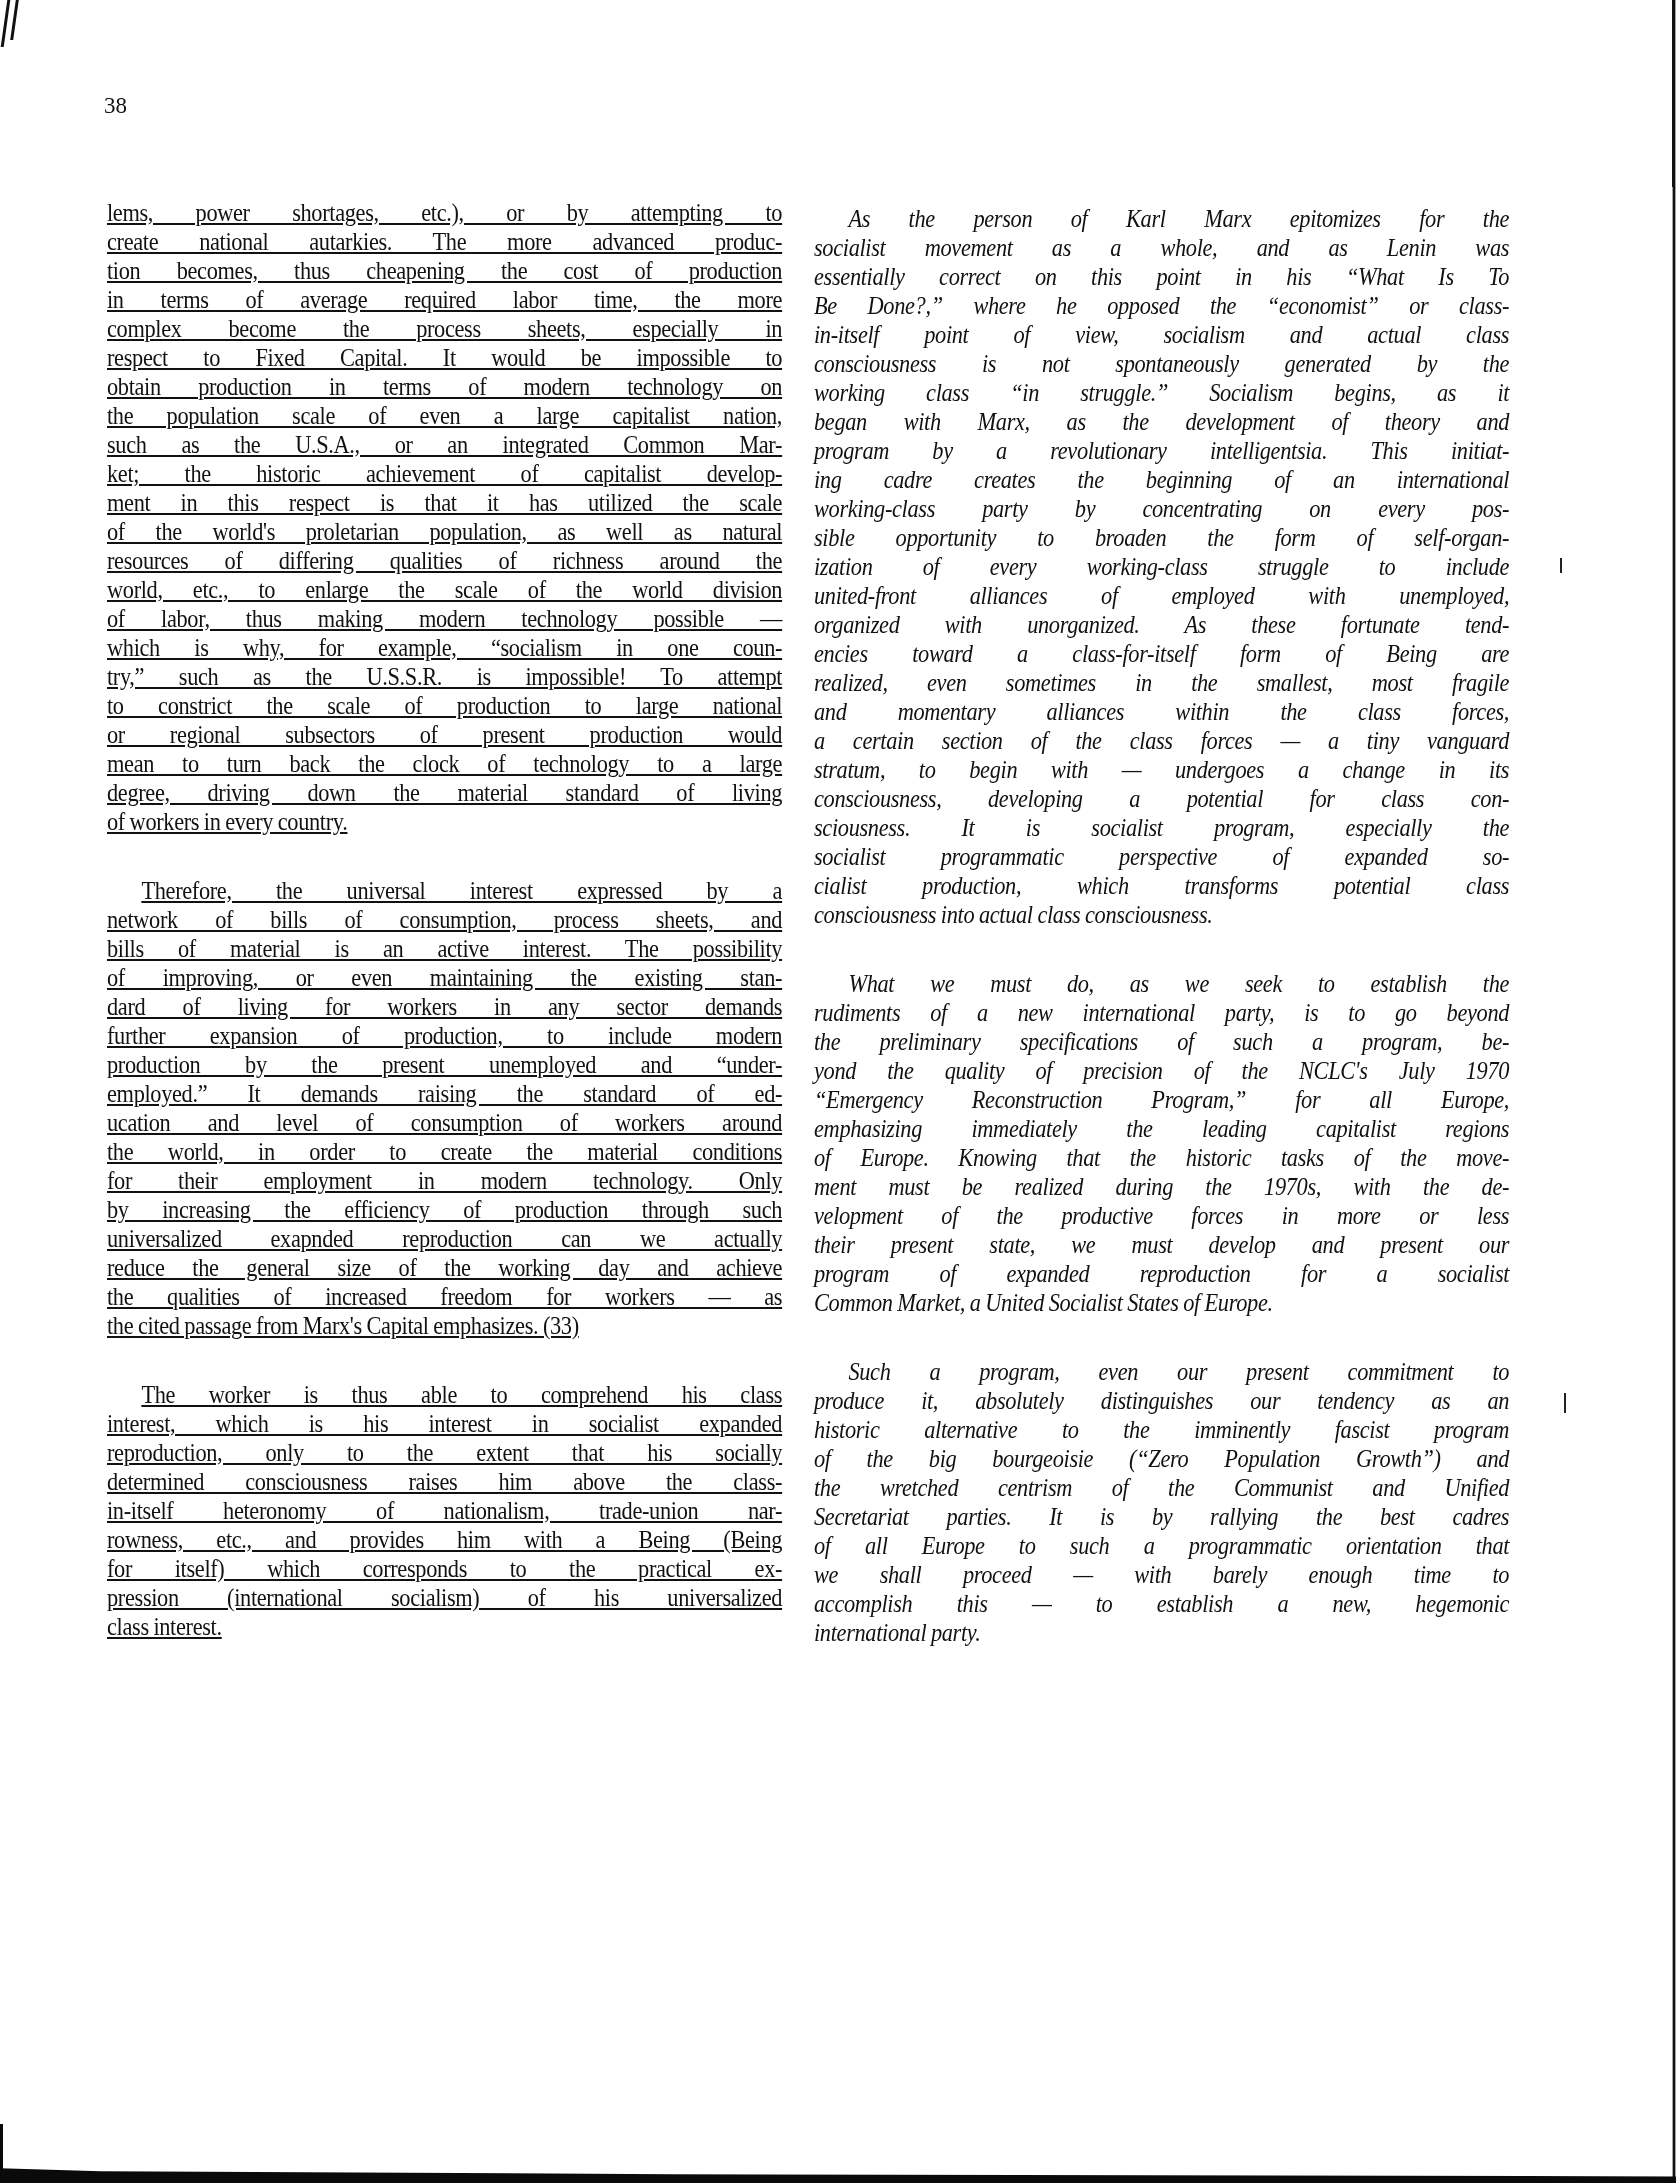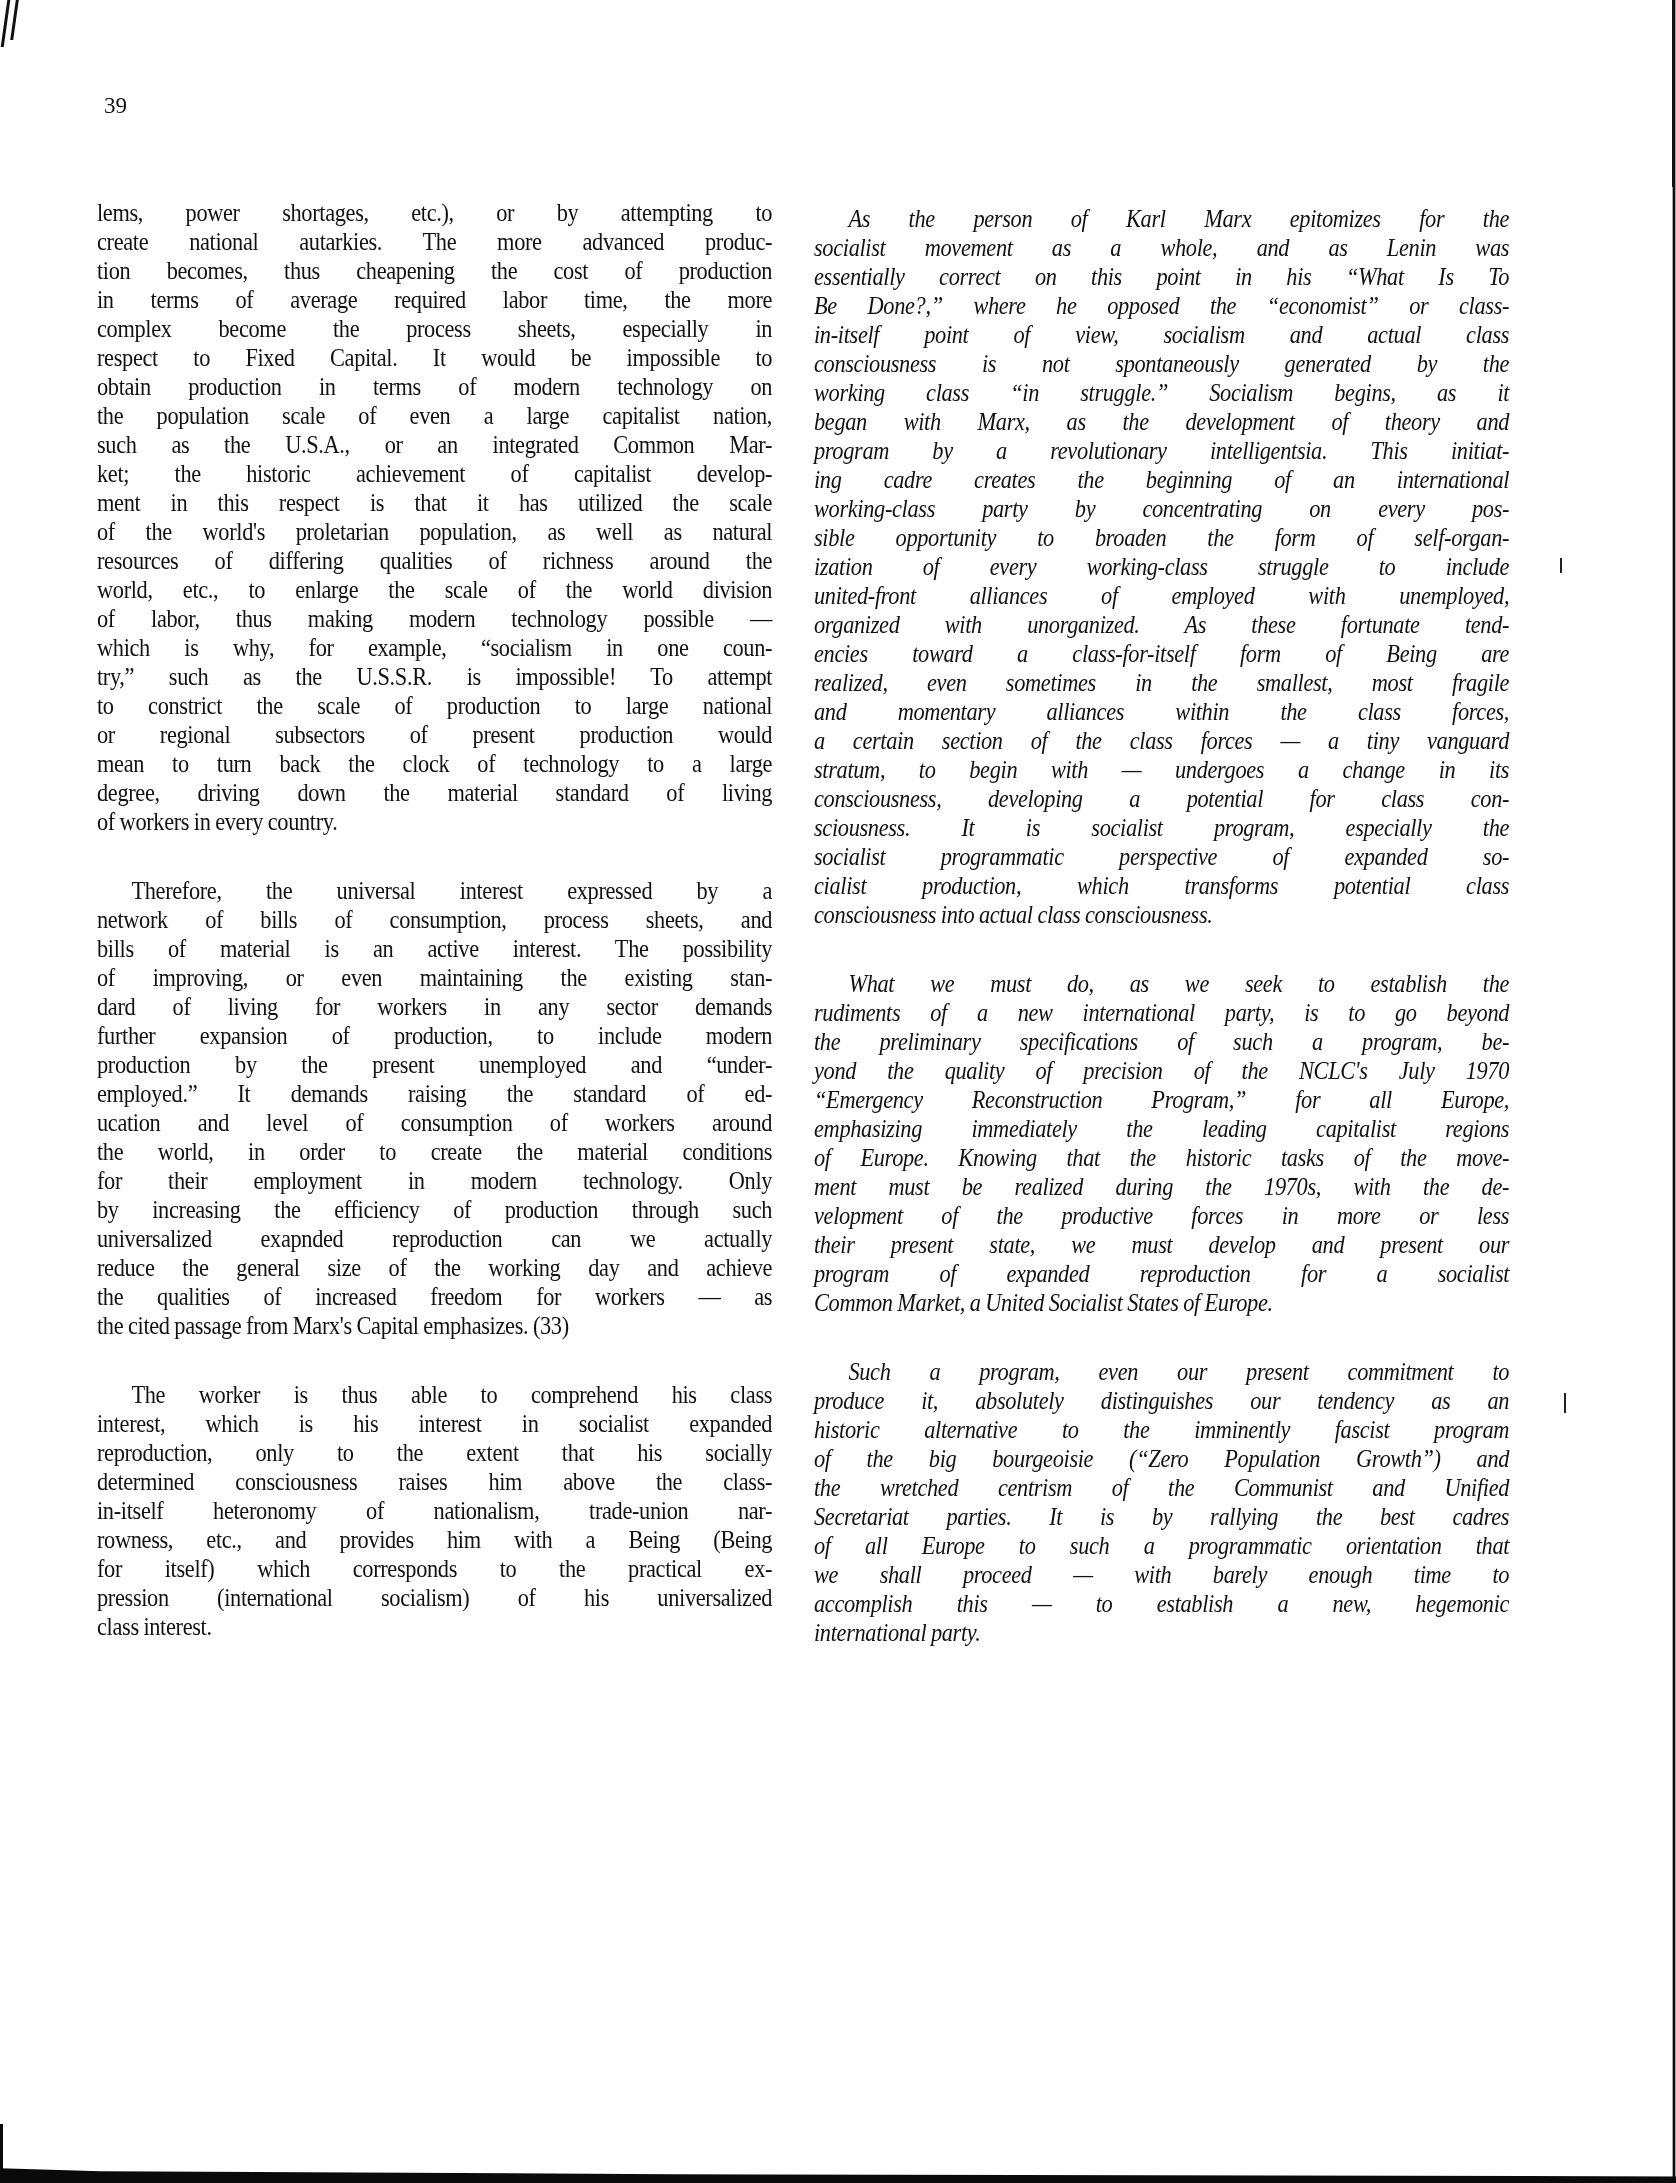--- a/index.html
+++ b/index.html
@@ -15,21 +15,21 @@
     position: absolute;
     left: 104px;
     top: 92px;
     font-size: 23px;
     line-height: 27px;
   }
   .column {
     position: absolute;
     top: 198px;
   }
-  .col-left { left: 97px; width: 675px; }
+  .col-left { left: 107px; width: 675px; text-decoration: underline; }
   .col-right { left: 814px; width: 695px; top: 204px; font-style: italic; }
   .paragraph { margin: 0 0 40px 0; }
   .line {
     display: block;
     font-size: 26px;
     line-height: 29px;
     text-align: justify;
     text-align-last: justify;
     white-space: nowrap;
     letter-spacing: -0.4px;
@@ -100,21 +100,21 @@
   }
 </style>
 </head>
 <body>
 
 <div class="corner-mark">
     <span></span>
     <span></span>
   </div>
 
-<div class="page-number">39</div>
+<div class="page-number">38</div>
 
 <div class="column col-left">
   <div class="paragraph">
       <span class="line">lems, power shortages, etc.), or by attempting to</span>
       <span class="line">create national autarkies. The more advanced produc-</span>
       <span class="line">tion becomes, thus cheapening the cost of production</span>
       <span class="line">in terms of average required labor time, the more</span>
       <span class="line">complex become the process sheets, especially in</span>
       <span class="line">respect to Fixed Capital. It would be impossible to</span>
       <span class="line">obtain production in terms of modern technology on</span>

